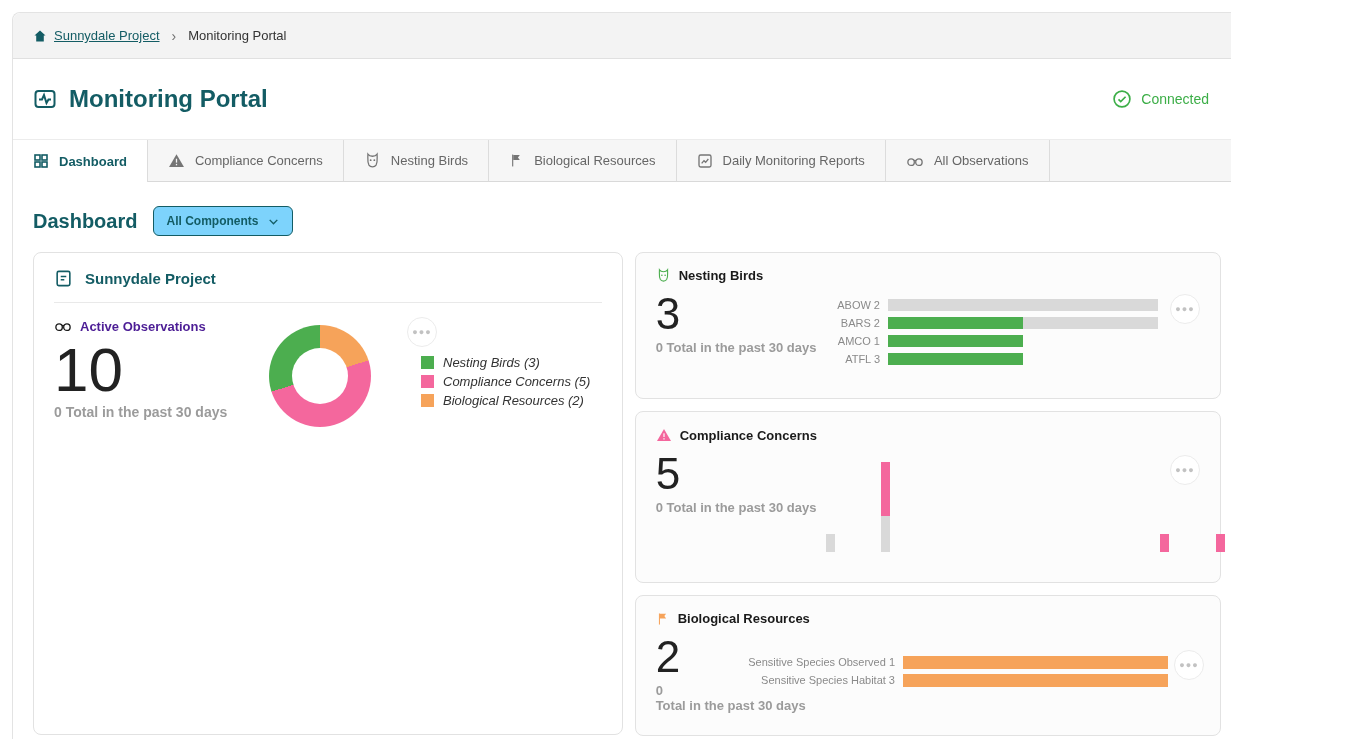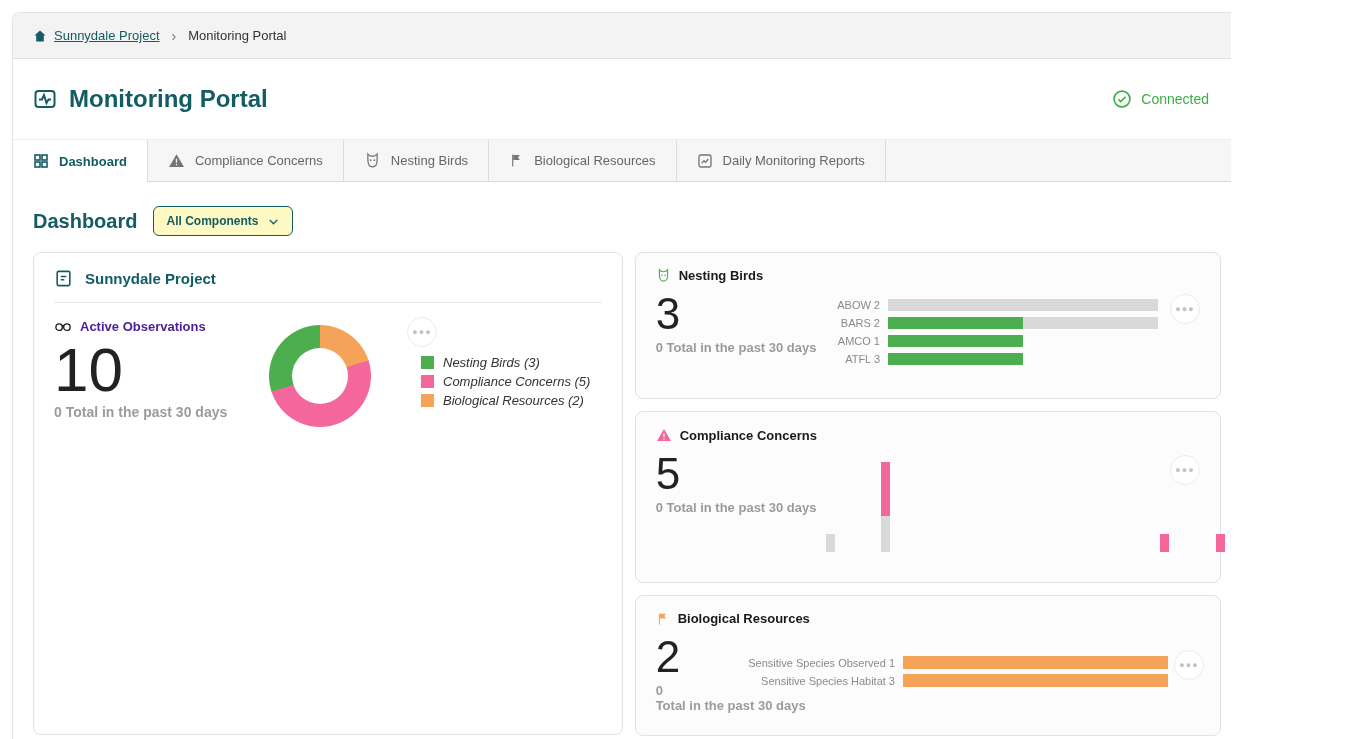--- a/index.html
+++ b/index.html
@@ -21,21 +21,21 @@
   .tabs { display:flex; height:43px; border-top:1px solid #ececec; }
   .tab { display:flex; align-items:center; gap:10px; padding:0 20px; font-size:13px; color:#666; background:#f6f6f6; border-right:1px solid #dcdcdc; border-bottom:1px solid #d9d9d9; cursor:pointer; white-space:nowrap; }
   .tab .ticon { color:#757575; display:flex; }
   .tab.active { background:#fff; color:#135c64; font-weight:bold; border-bottom:none; }
   .tab.active .ticon { color:#135c64; }
   .tab-filler { flex:1; background:#f6f6f6; border-bottom:1px solid #d9d9d9; }
   
   .content { padding:24px 10px 0 20px; }
   .dash-row { display:flex; align-items:center; gap:16px; }
   .dash-heading { font-size:20px; font-weight:bold; color:#135c64; }
-  .filter-btn { display:flex; align-items:center; gap:9px; border:1.5px solid #135c64; border-radius:6px; color:#135c64; font-size:12px; font-weight:bold; padding:7px 12px; background:#fef9c3; cursor:pointer; font-family:inherit; }
+  .filter-btn { display:flex; align-items:center; gap:9px; border:1.5px solid #135c64; border-radius:6px; color:#135c64; font-size:12px; font-weight:bold; padding:7px 12px; background:#7dd3fc; cursor:pointer; font-family:inherit; }
   .main-grid { display:flex; gap:12px; margin-top:16px; align-items:flex-start; }
   
   .card { border:1px solid #e2e2e2; border-radius:8px; background:#fff; }
   .left-card { width:650px; height:483px; padding:16px 20px; }
   .right-col { width:651px; display:flex; flex-direction:column; gap:12px; }
   .stat-card { position:relative; padding:15px 20px; background:#fcfcfc; }
   .card-head { display:flex; align-items:center; gap:12px; padding-bottom:14px; border-bottom:1px solid #e9e9e9; }
   .card-title { font-size:15px; font-weight:bold; color:#135c64; }
   
   .obs-section { display:flex; margin-top:14px; position:relative; }
@@ -58,21 +58,21 @@
   .issue-age { color:#e53935; font-size:11px; font-weight:bold; width:24px; }
   .issue-link { color:#135c64; font-size:13.5px; font-weight:bold; text-decoration:underline; }
   
   .stat-head { display:flex; align-items:center; gap:8px; font-size:13px; font-weight:bold; color:#1a1a1a; }
   .stat-num { font-size:44px; font-weight:300; color:#222; line-height:1.05; margin-top:8px; }
   .stat-sub { font-size:13px; font-weight:bold; color:#9b9b9b; margin-top:3px; }
   .stat-sub .line { display:block; }
   .more-abs { position:absolute; margin:0; }
   
   .hbar-chart { position:absolute; }
-  .hbar-row { display:flex; align-items:flex-end; margin-bottom:6px; }
+  .hbar-row { display:flex; align-items:flex-start; margin-bottom:6px; }
   .hbar-label { font-size:11px; color:#8a8a8a; text-align:right; margin-right:8px; white-space:nowrap; }
   .hbar-track { display:inline-flex; }
   .hbar-seg { display:inline-block; }
   .nb-chart { top:46px; right:62px; }
   .nb-chart .hbar-label { width:52px; }
   .nb-chart .hbar-seg { height:12px; }
   .bio-chart { top:60px; right:52px; }
   .bio-chart .hbar-label { width:178px; }
   .bio-chart .hbar-seg { height:13px; }
   .bio-chart .hbar-row { margin-bottom:5px; }
@@ -165,20 +165,30 @@
       <span>Biological Resources</span>
     </div>
     <div class="tab">
       <span class="ticon">
         <svg width="16" height="16" viewBox="0 0 24 24" fill="none" stroke="currentColor" stroke-width="2">
             <rect x="3" y="3" width="18" height="18" rx="2.5"></rect>
             <path d="M7 15.5 l3.5-4 2.5 2.5 4-5"></path>
           </svg>
       </span>
       <span>Daily Monitoring Reports</span>
+    </div>
+    <div class="tab">
+      <span class="ticon">
+        <svg width="18" height="18" viewBox="0 0 24 24" fill="none" stroke="currentColor" stroke-width="1.8">
+            <circle cx="6.8" cy="13.5" r="4.3"></circle>
+            <circle cx="17.2" cy="13.5" r="4.3"></circle>
+            <path d="M11 12 q1-1.6 2 0"></path>
+          </svg>
+      </span>
+      <span>All Observations</span>
     </div>
     <div class="tab-filler"></div>
   </div>
 
   <div class="content">
     <div class="dash-row">
       <h2 class="dash-heading">Dashboard</h2>
       <button class="filter-btn">
         <span>All Components</span>
         <span>

